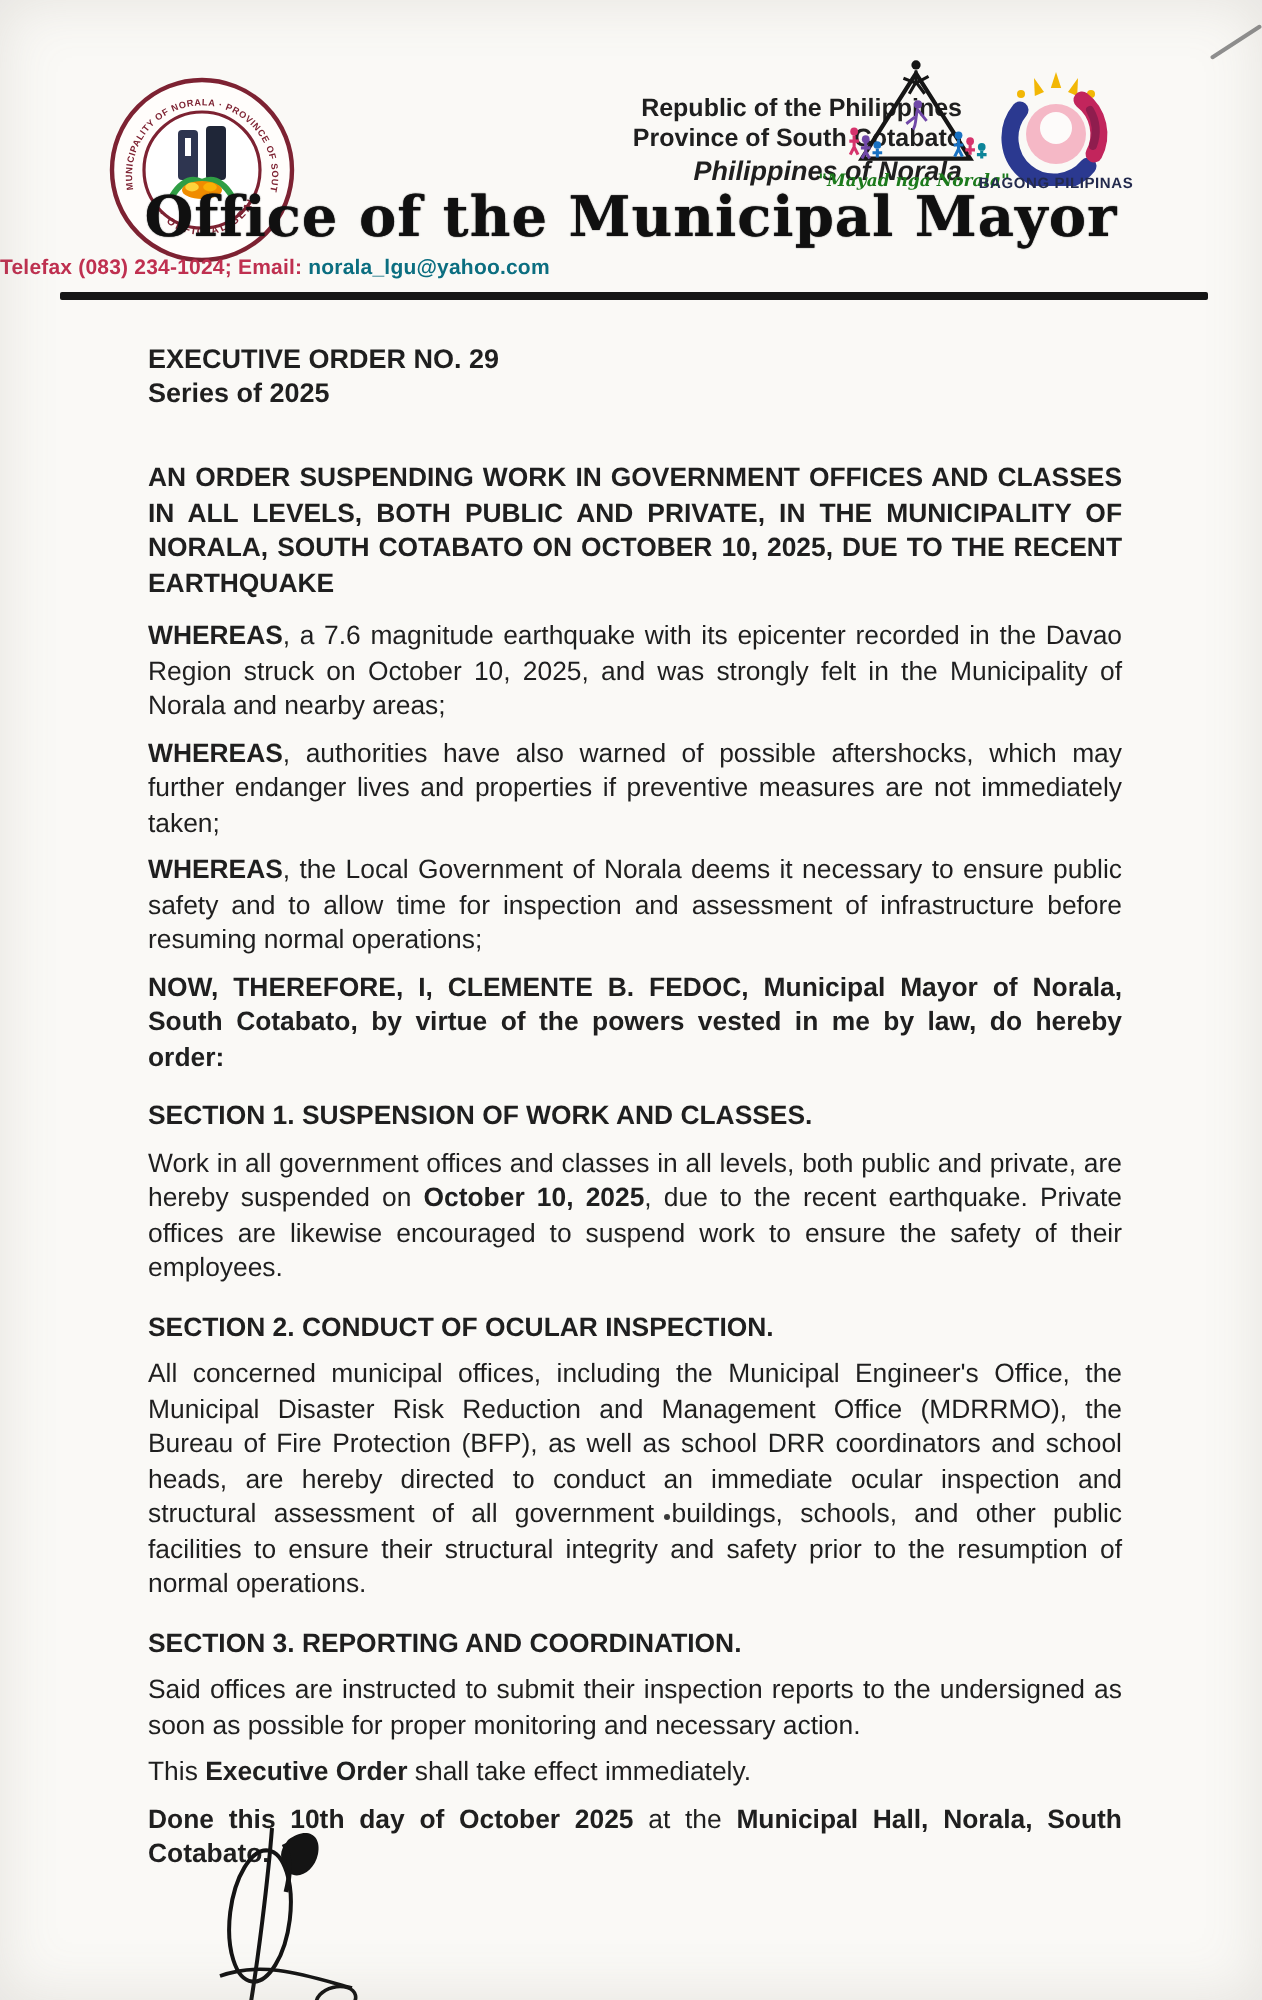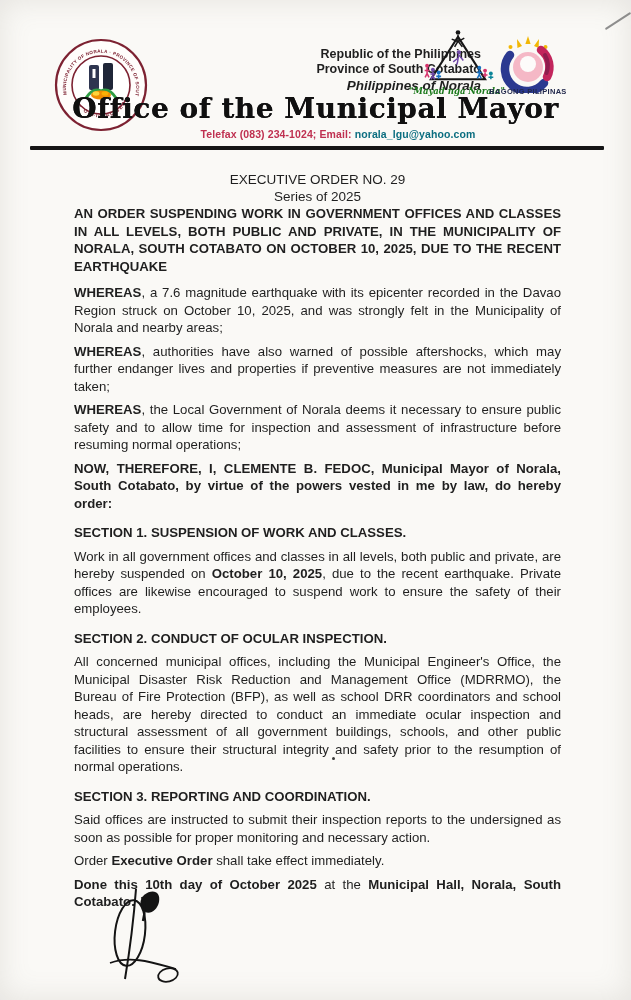--- a/index.html
+++ b/index.html
@@ -13,39 +13,39 @@
   
   .seal-svg{position:absolute;left:54px;top:38px;width:94px;height:94px;}
   .head-center{position:absolute;left:130px;right:150px;top:47px;text-align:right;}
   .rep-line{font-size:12.5px;font-weight:bold;line-height:15px;}
   .muni-line{font-size:13.5px;font-weight:bold;font-style:italic;line-height:18px;}
   .office-title{
     position:absolute;left:0;right:0;top:94px;text-align:center;
     font-family:"DejaVu Serif",serif;font-weight:bold;font-size:28px;line-height:30px;
     letter-spacing:.5px;color:#101010;text-shadow:0 0 .6px #101010;
   }
-  .contact-line{position:absolute;left:0;right:0;top:128px;text-align:center;
-    font-size:10.5px;font-weight:bold;letter-spacing:.1px;padding-left:45px;}
+  .contact-line{position:absolute;left:0;right:0;top:128px;text-align:left;
+    font-size:10.5px;font-weight:bold;letter-spacing:.1px;}
   .contact-red{color:#bf3050;}
   .contact-teal{color:#0b6e80;}
   .mayad-svg{position:absolute;left:418px;top:29px;width:80px;height:58px;}
   .mayad-cap{position:absolute;left:402px;top:86px;width:110px;text-align:center;
     font-family:"DejaVu Serif",serif;font-style:italic;font-weight:bold;
     font-size:8.5px;color:#1c7a1c;}
   .bagong-svg{position:absolute;left:496px;top:35px;width:64px;height:58px;}
   .bagong-cap{position:absolute;left:482px;top:87px;width:92px;text-align:center;
     font-size:7.5px;font-weight:bold;color:#232a4d;letter-spacing:.3px;}
   .head-rule{position:absolute;left:30px;top:146px;width:574px;height:4px;
     background:#161616;border-radius:1px;}
   .scan-line{position:absolute;left:603px;top:20px;width:30px;height:2px;
     background:#8f8f8f;transform:rotate(-33deg);border-radius:2px;}
   
   .doc-main{position:absolute;left:74px;right:70px;top:171px;}
-  .eo-number,.eo-series{text-align:center;font-weight:normal;font-size:13.5px;line-height:17px;}
-  .eo-series{}
+  .eo-number,.eo-series{font-weight:bold;font-size:13.5px;line-height:17px;}
+  .eo-series{margin-bottom:25px;}
   .para{font-size:13.2px;line-height:17.5px;text-align:justify;margin:0 0 6px 0;}
   .para b{font-weight:bold;}
   .bold-title{margin-bottom:9px;}
   .sec-head{text-align:left;margin-top:12px;margin-bottom:6px;}
   .stray-dot{position:absolute;left:332px;top:757px;width:3px;height:3px;
     background:#3a3a3a;border-radius:50%;}
   
   .sig-block{position:relative;margin-top:12px;padding-top:44px;}
   .sig-svg{position:absolute;left:18px;top:-40px;width:100px;height:104px;}
 </style>
@@ -159,21 +159,21 @@
         <div class="para"><b>WHEREAS</b><span>, a 7.6 magnitude earthquake with its epicenter recorded in the Davao Region struck on October 10, 2025, and was strongly felt in the Municipality of Norala and nearby areas;</span></div>
         <div class="para"><b>WHEREAS</b><span>, authorities have also warned of possible aftershocks, which may further endanger lives and properties if preventive measures are not immediately taken;</span></div>
         <div class="para"><b>WHEREAS</b><span>, the Local Government of Norala deems it necessary to ensure public safety and to allow time for inspection and assessment of infrastructure before resuming normal operations;</span></div>
         <div class="para"><b>NOW, THEREFORE, I, CLEMENTE B. FEDOC, Municipal Mayor of Norala, South Cotabato, by virtue of the powers vested in me by law, do hereby order:</b></div>
         <div class="para sec-head"><b>SECTION 1. SUSPENSION OF WORK AND CLASSES.</b></div>
         <div class="para"><span>Work in all government offices and classes in all levels, both public and private, are hereby suspended on </span><b>October 10, 2025</b><span>, due to the recent earthquake. Private offices are likewise encouraged to suspend work to ensure the safety of their employees.</span></div>
         <div class="para sec-head"><b>SECTION 2. CONDUCT OF OCULAR INSPECTION.</b></div>
         <div class="para"><span>All concerned municipal offices, including the Municipal Engineer's Office, the Municipal Disaster Risk Reduction and Management Office (MDRRMO), the Bureau of Fire Protection (BFP), as well as school DRR coordinators and school heads, are hereby directed to conduct an immediate ocular inspection and structural assessment of all government buildings, schools, and other public facilities to ensure their structural integrity and safety prior to the resumption of normal operations.</span></div>
         <div class="para sec-head"><b>SECTION 3. REPORTING AND COORDINATION.</b></div>
         <div class="para"><span>Said offices are instructed to submit their inspection reports to the undersigned as soon as possible for proper monitoring and necessary action.</span></div>
-        <div class="para"><span>Order </span><b>Executive Order</b><span> shall take effect immediately.</span></div>
+        <div class="para"><span>This </span><b>Executive Order</b><span> shall take effect immediately.</span></div>
         <div class="para"><b>Done this 10th day of October 2025</b><span> at the </span><b>Municipal Hall, Norala, South Cotabato.</b></div>
       </div>
 
     <div class="sig-block">
       <svg class="sig-svg" viewBox="0 0 100 104" aria-hidden="true">
         <ellipse cx="38" cy="50" rx="15" ry="33" fill="none" stroke="#141414" stroke-width="2" transform="rotate(7 38 50)"></ellipse>
         <path d="M44 6 C 42 32, 37 72, 33 96" fill="none" stroke="#141414" stroke-width="2"></path>
         <path d="M52 12 c9 -7 17 -3 15 7 c-2 10 -13 15 -17 6 c-3 -6 -1 -9 2 -13 z" fill="#141414"></path>
         <path d="M50 14 c4 8 3 16 1 24" fill="none" stroke="#141414" stroke-width="2.4"></path>
         <path d="M18 80 C 40 72, 62 80, 84 86" fill="none" stroke="#141414" stroke-width="1.8"></path>

